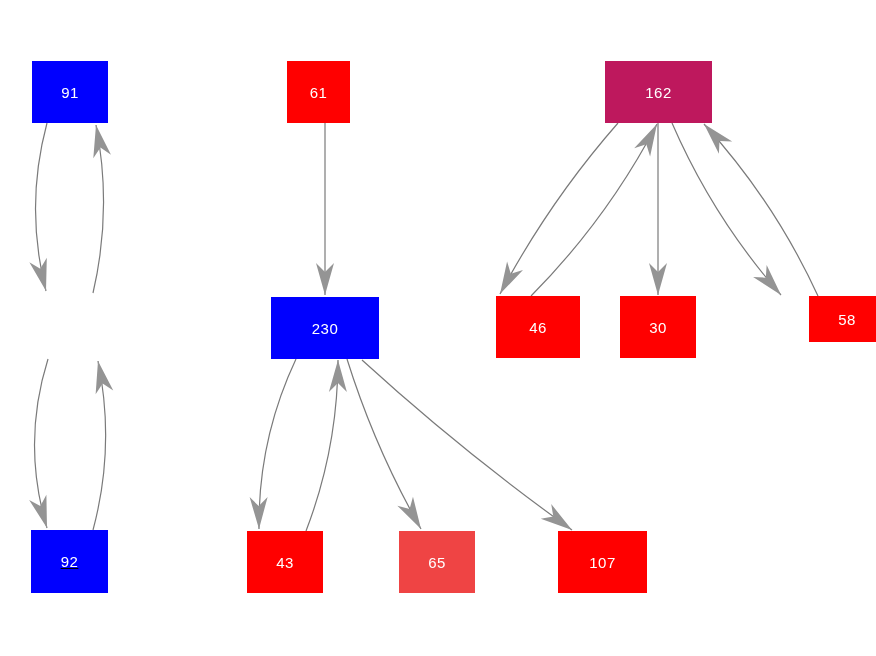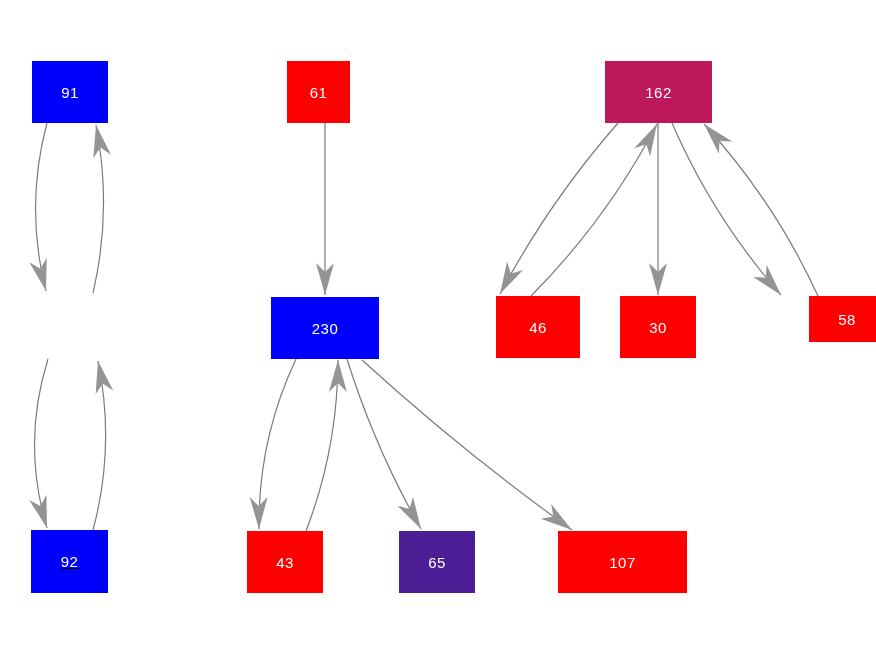--- a/index.html
+++ b/index.html
@@ -94,24 +94,24 @@
       </div>
       <div class="node" style="left: 287px; top: 61px; width: 63px; height: 62px; background: rgb(255, 0, 0);">
         <span>61</span>
       </div>
       <div class="node" style="left: 271px; top: 297px; width: 108px; height: 62px; background: rgb(0, 0, 255);">
         <span>230</span>
       </div>
       <div class="node" style="left: 230px; top: 531px; width: 76px; height: 62px; background: rgb(255, 0, 0); margin-left: 17px;">
         <span>43</span>
       </div>
-      <div class="node" style="left: 399px; top: 531px; width: 76px; height: 62px; background: #4c1d95;">
+      <div class="node" style="left: 399px; top: 531px; width: 76px; height: 62px; background: #ef4444;">
         <span>65</span>
       </div>
-      <div class="node" style="left: 558px; top: 531px; width: 129px; height: 62px; background: rgb(255, 0, 0);">
+      <div class="node" style="left: 558px; top: 531px; width: 89px; height: 62px; background: rgb(255, 0, 0);">
         <span>107</span>
       </div>
       <div class="node" style="left: 605px; top: 61px; width: 107px; height: 62px; background: #be185d;">
         <span>162</span>
       </div>
       <div class="node" style="left: 476px; top: 296px; width: 84px; height: 62px; background: rgb(255, 0, 0); margin-left: 20px;">
         <span>46</span>
       </div>
       <div class="node" style="left: 620px; top: 296px; width: 76px; height: 62px; background: rgb(255, 0, 0);">
         <span>30</span>

